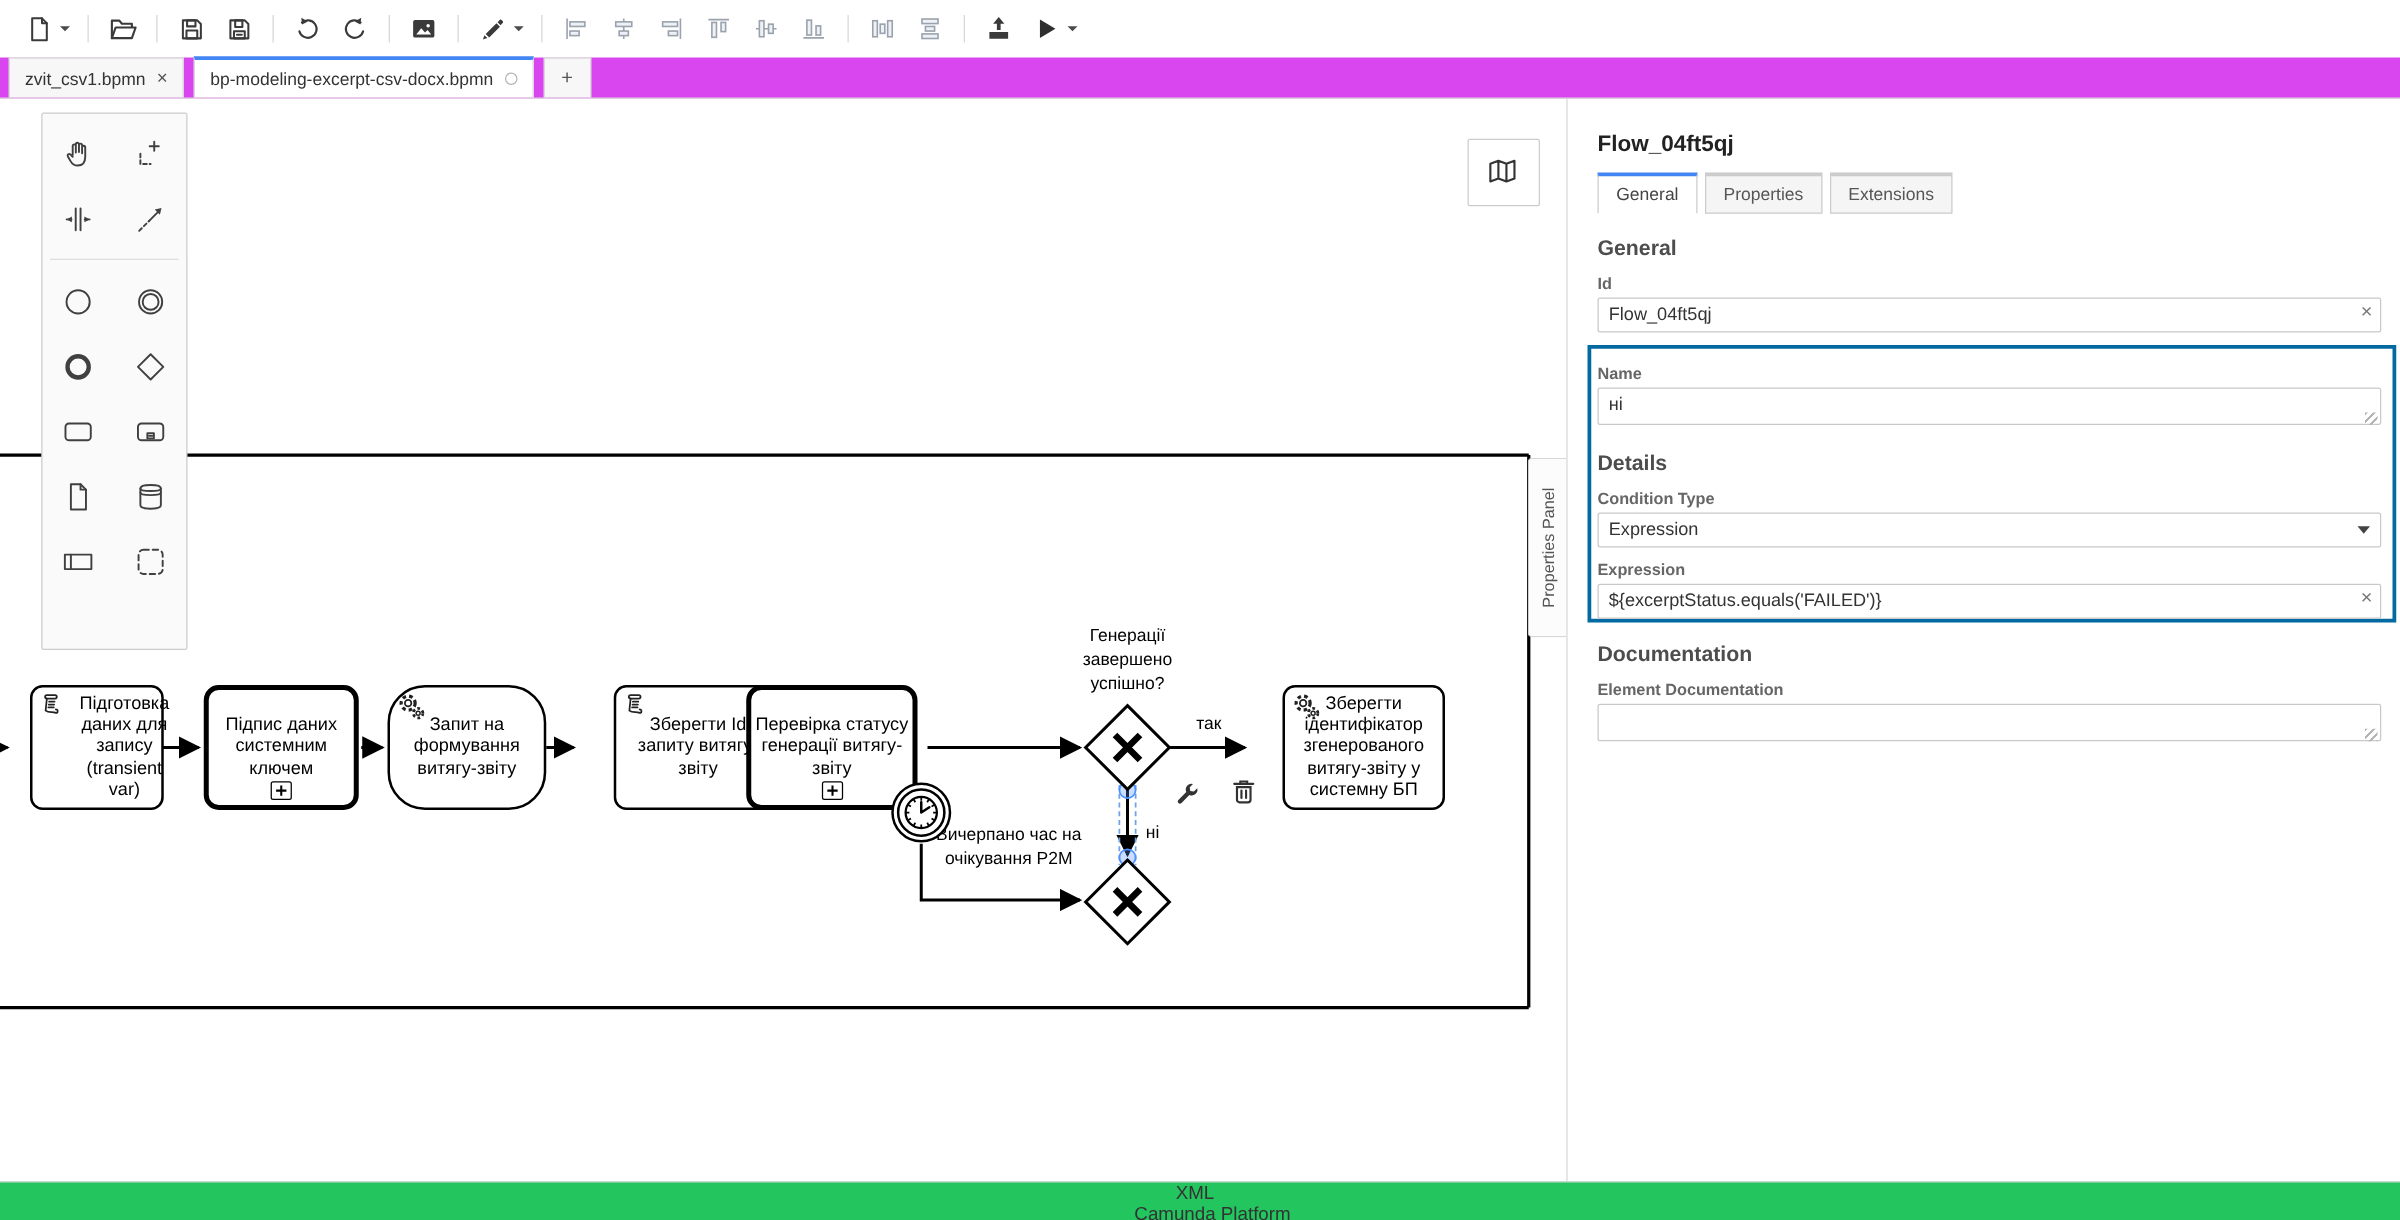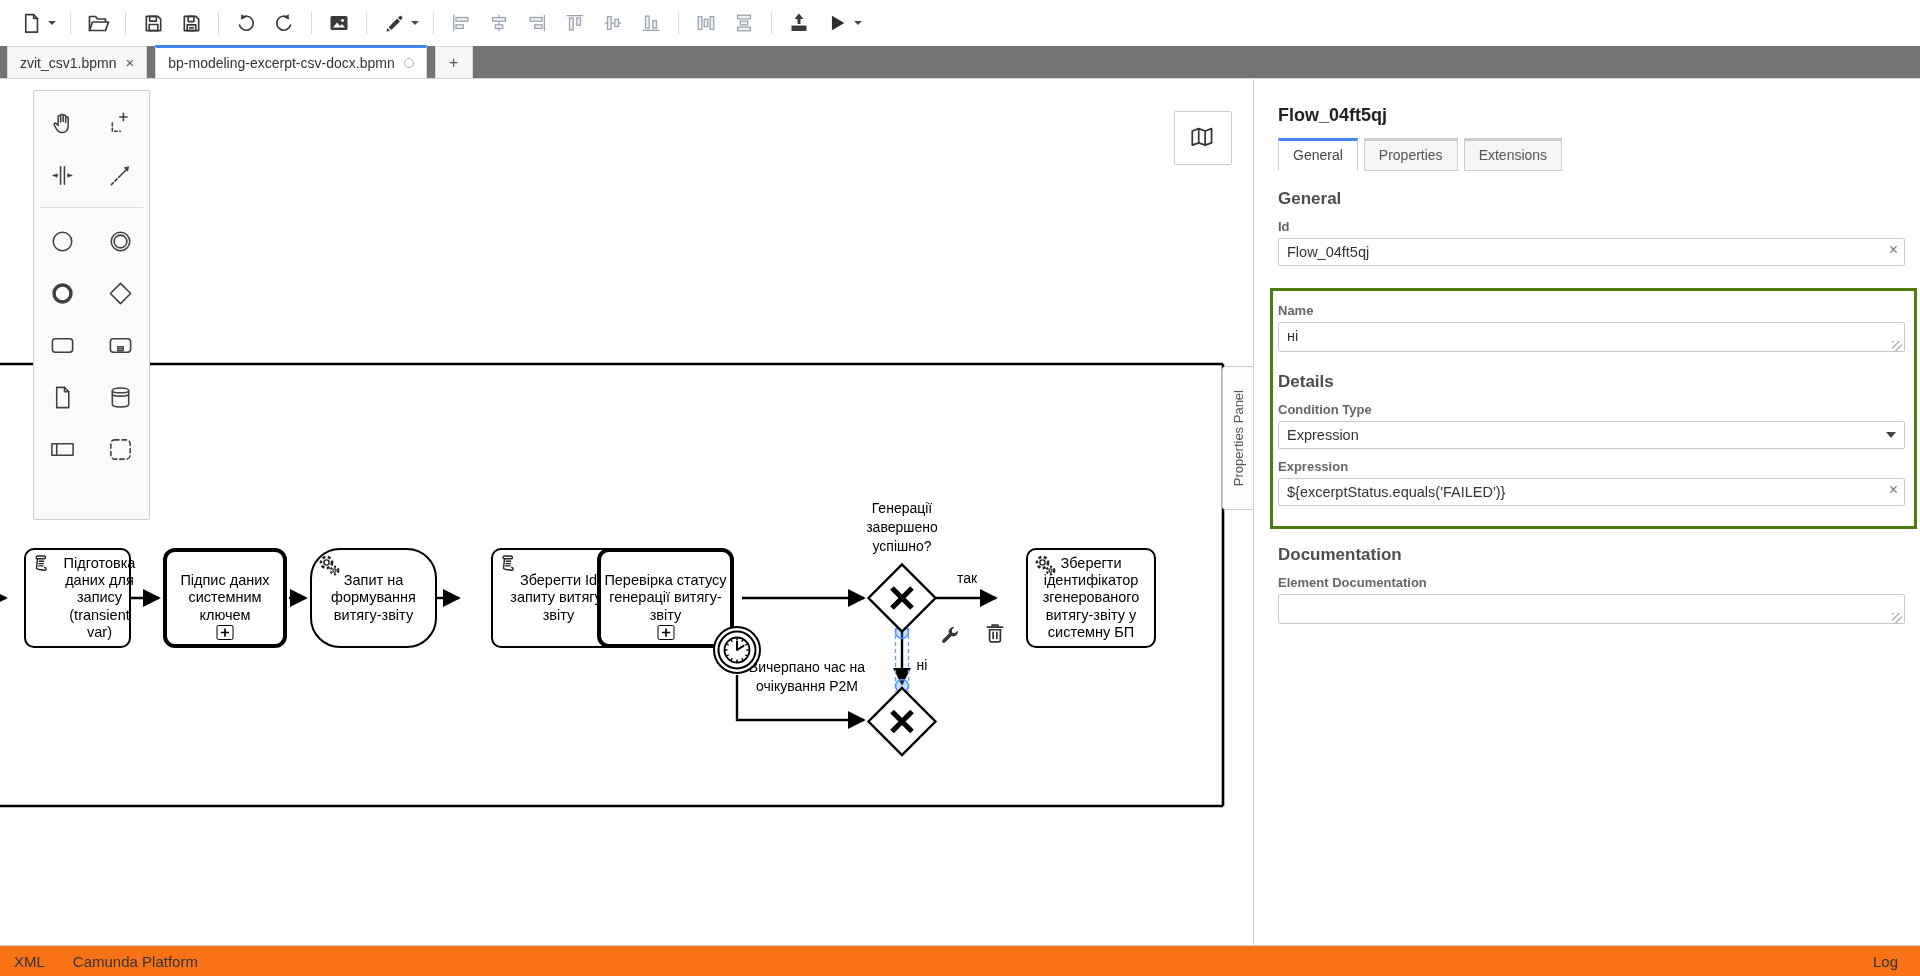--- a/index.html
+++ b/index.html
@@ -13,21 +13,21 @@
   .tbtn svg { display:block; }
   .caret { width:0; height:0; border-left:4px solid transparent; border-right:4px solid transparent;
            border-top:4.5px solid #4a4a4a; margin:0 6px 0 -2px; display:inline-block; }
   .tsep { width:1px; height:22px; background:#d7d7d7; margin:0 8px; }
   .ico  { stroke:#3a3a3a; fill:none; stroke-width:1.7; stroke-linejoin:round; stroke-linecap:round; }
   .ico .f { fill:#3a3a3a; stroke:none; }
   .ico-gray { stroke:#9aa2ad; fill:#eef1f6; stroke-width:1.4; }
   .ico-gray path { fill:none; }
 
   
-  .tabbar { height:33px; background:#737373; border-bottom:1px solid #d5d5d5;
+  .tabbar { height:33px; background:#d946ef; border-bottom:1px solid #d5d5d5;
             display:flex; align-items:flex-end; padding-left:7px; }
   .tab { height:32px; display:flex; align-items:center; padding:0 12px; font-size:14px; color:#333;
          background:#f7f7f7; border:1px solid #d9d9d9; border-bottom:none; margin-right:8px; cursor:pointer; }
   .tab.active { background:#fff; border-top:3px solid #4285f4; height:33px; }
   .tab .tab-close { margin-left:9px; color:#555; font-size:15px; line-height:1; cursor:pointer; }
   .tab .tab-dirty { width:10px; height:10px; border:1.5px solid #b5b5b5; border-radius:50%;
                     margin-left:9px; display:inline-block; }
   .tab.newtab { width:38px; justify-content:center; color:#555; font-size:16px; }
 
   
@@ -93,25 +93,25 @@
   .pfield textarea { height:30px; line-height:20px; }
   .clear-x { position:absolute; right:7px; top:4px; color:#777; font-size:16px; line-height:1;
              cursor:pointer; }
   .grip::after { content:""; position:absolute; right:3px; bottom:5px; width:10px; height:10px;
                  background:repeating-linear-gradient(135deg,#b5b5b5 0 1.5px,transparent 1.5px 4.5px); }
   .selwrap { position:relative; }
   .selwrap select { appearance:none; -webkit-appearance:none; }
   .selwrap .chev { position:absolute; right:9px; top:11px; width:0; height:0; pointer-events:none;
                    border-left:5px solid transparent; border-right:5px solid transparent;
                    border-top:6px solid #444; }
-  .highlight { border:3px solid #4d7c0f; margin:22px -12px 16px -8px; padding:2px 9px 20px 5px; }
-
-  
-  .statusbar { height:31px; background:#f97316; border-top:1px solid #d0d0d0; display:flex;
-               align-items:center; font-size:15px; color:#333; padding:0 22px 0 14px; }
+  .highlight { border:3px solid #0369a1; margin:10px -12px 16px -8px; padding:2px 9px 0 5px; }
+
+  
+  .statusbar { height:31px; background:#22c55e; border-top:1px solid #d0d0d0; display:flex;
+               align-items:center; font-size:15px; color:#333; padding:0 22px 0 14px;flex-direction:column; }
   .statusbar .sb-item { cursor:pointer; }
   .statusbar .sb-engine { margin-left:28px; }
   .statusbar .sb-right { margin-left:auto; }
 </style>
 </head>
 <body>
 
 <div class="toolbar">
   <button class="tbtn">
     <svg class="ico" width="23" height="23" viewBox="0 0 24 24">

